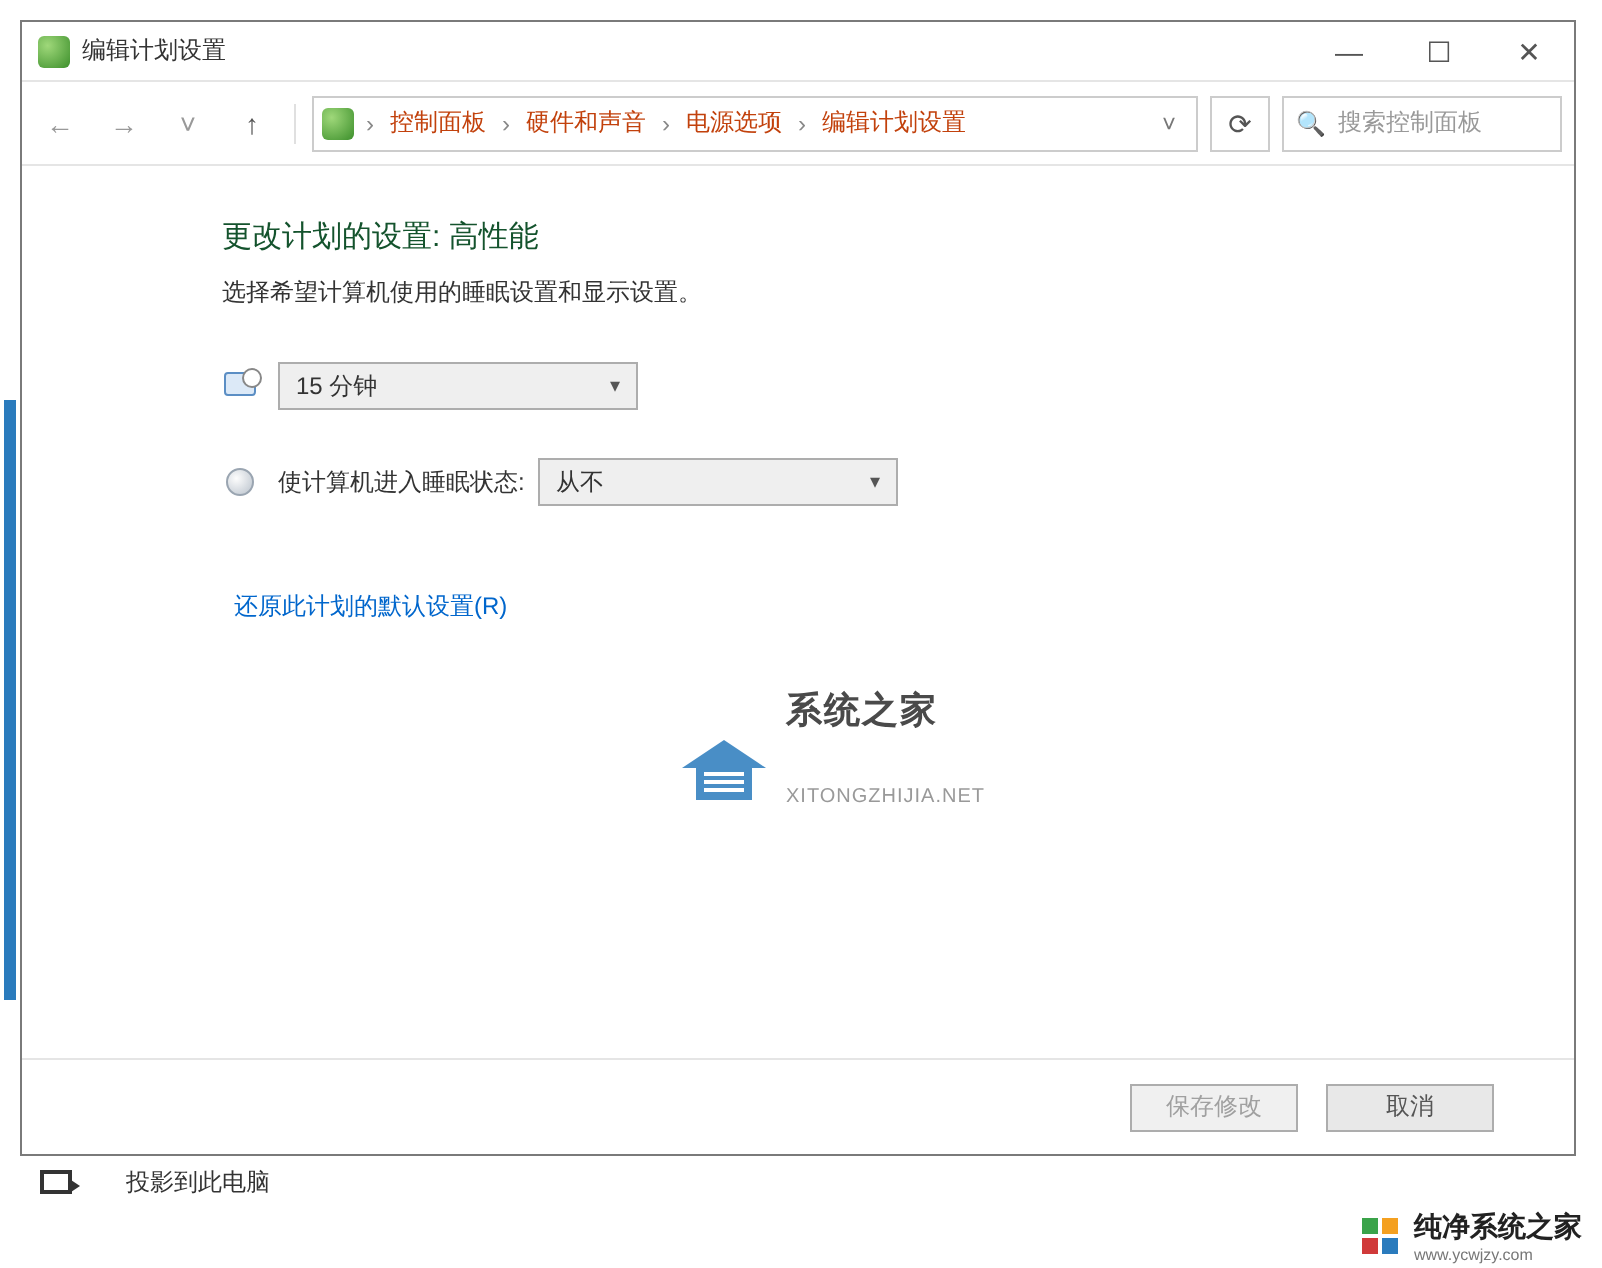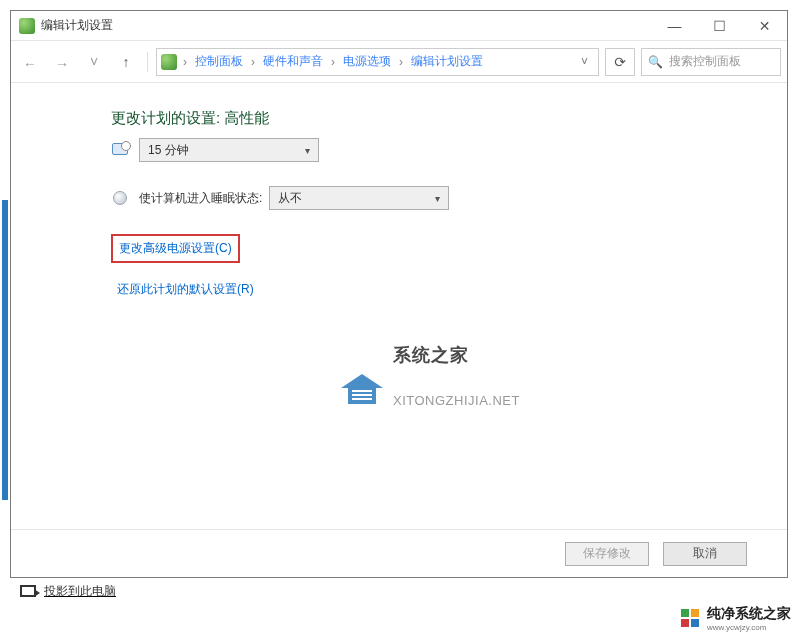--- a/index.html
+++ b/index.html
@@ -12,21 +12,21 @@
   .titlebar .title { flex: 0 0 auto; color: #333; }
   .titlebar .spacer { flex: 1; }
   .titlebar .winbtn { width: 45px; height: 30px; display: flex; align-items: center; justify-content: center; font-size: 14px; color: #555; }
 
   .navbar { height: 42px; display: flex; align-items: center; border-bottom: 1px solid #e5e5e5; padding: 0 6px; gap: 6px; }
   .nav-arrow { width: 26px; height: 26px; display: flex; align-items: center; justify-content: center; color: #999; font-size: 14px; }
   .nav-arrow.enabled { color: #555; }
   .nav-sep { border-left: 1px solid #e0e0e0; height: 20px; margin: 0 2px; }
   .addrbar { flex: 1; height: 28px; border: 1px solid #ccc; display: flex; align-items: center; padding: 0 4px; gap: 4px; }
   .addrbar .addr-icon { width: 16px; height: 16px; background: radial-gradient(circle at 30% 30%, #9fd87a, #3c8f2b); border-radius: 3px; }
-  .crumb { color: #3b82f6; padding: 0 2px; }
+  .crumb { color: #c2410c; padding: 0 2px; }
   .crumb-sep { color: #888; padding: 0 2px; }
   .addrbar .addr-end { margin-left: auto; color: #777; padding: 0 6px; }
   .refresh { width: 30px; height: 28px; border: 1px solid #ccc; display: flex; align-items: center; justify-content: center; color: #555; font-size: 14px; }
   .searchbox { width: 140px; height: 28px; border: 1px solid #ccc; display: flex; align-items: center; padding: 0 6px; gap: 6px; color: #999; }
   .searchbox .sicon { font-size: 12px; }
 
   .content { flex: 1; position: relative; padding: 26px 40px 0 100px; overflow: hidden; }
   .heading { color: #14532d; font-size: 15px; margin-bottom: 10px; }
   .subtext { color: #333; font-size: 12px; margin-bottom: 26px; }
 
@@ -46,27 +46,27 @@
   .linkbox { margin-top: 18px; }
   .linkbox a { display: inline-block; color: #0066cc; text-decoration: none; padding: 4px 6px; font-size: 12px; margin-bottom: 14px; }
   .highlight { border: 2px solid #d23a3a; padding: 2px 6px; }
 
   .watermark { position: absolute; left: 330px; top: 260px; display: flex; align-items: flex-end; gap: 10px; opacity: 0.85; pointer-events: none; }
   .wm-logo { width: 42px; height: 36px; position: relative; }
   .wm-roof { position: absolute; top: 2px; left: 0; width: 0; height: 0; border-left: 21px solid transparent; border-right: 21px solid transparent; border-bottom: 14px solid #2a7bbd; }
   .wm-body { position: absolute; top: 14px; left: 7px; width: 28px; height: 18px; background: #2a7bbd; }
   .wm-lines { position: absolute; top: 18px; left: 11px; width: 20px; height: 10px; background: repeating-linear-gradient(0deg, #fff 0 2px, transparent 2px 4px); }
   .wm-text .cn { font-size: 18px; font-weight: 700; color: #2b2b2b; letter-spacing: 1px; }
-  .wm-text .en { font-size: 13px; color: #888; letter-spacing: 0.5px; margin-top: 26px; }
+  .wm-text .en { font-size: 10px; color: #888; letter-spacing: 0.5px; margin-top: 26px; }
 
   .footerbar { height: 48px; border-top: 1px solid #e5e5e5; display: flex; align-items: center; justify-content: flex-end; gap: 14px; padding: 0 40px; }
   .btn { min-width: 84px; height: 24px; border: 1px solid #adadad; background: #e8e8e8; color: #555; display: flex; align-items: center; justify-content: center; font-size: 12px; }
   .btn.disabled { color: #a0a0a0; background: #f0f0f0; }
 
-  .taskbar { position: absolute; left: 10px; bottom: 30px; right: 10px; height: 26px; background: #fff; display: flex; align-items: center; gap: 8px; padding-left: 10px; text-decoration: underline; }
+  .taskbar { position: absolute; left: 10px; bottom: 30px; right: 10px; height: 26px; background: #fff; display: flex; align-items: center; gap: 27px; padding-left: 10px; }
   .taskbar .proj-icon { width: 16px; height: 12px; border: 2px solid #333; position: relative; }
   .taskbar .proj-icon::after { content: ""; position: absolute; right: -6px; top: 2px; width: 0; height: 0; border-top: 4px solid transparent; border-bottom: 4px solid transparent; border-left: 6px solid #333; }
   .taskbar .proj-text { color: #333; font-size: 12px; }
 
   .bottom-wm { position: absolute; right: 10px; bottom: 2px; display: flex; align-items: center; gap: 6px; }
   .bottom-wm .mini { width: 20px; height: 20px; }
   .bottom-wm .mini .sq { width: 8px; height: 8px; position: absolute; }
   .bottom-wm .mini { position: relative; }
   .sq1 { background: #3aa34a; left: 0; top: 0; }
   .sq2 { background: #f4a020; left: 10px; top: 0; }
@@ -113,40 +113,41 @@
     </div>
     <div class="refresh">⟳</div>
     <div class="searchbox">
       <span class="sicon">🔍</span>
       <span>搜索控制面板</span>
     </div>
   </div>
 
   <div class="content">
     <div class="heading">更改计划的设置: 高性能</div>
+    <div class="subtext">选择希望计算机使用的睡眠设置和显示设置。</div>
 
     <div class="row">
       <div class="ricon icon-monitor"></div>
       <div class="select">
         <span>15 分钟</span>
         <span class="chev">▾</span>
       </div>
     </div>
 
     <div class="row">
       <div class="ricon icon-moon"></div>
       <div class="rlabel">使计算机进入睡眠状态:</div>
       <div class="select">
         <span>从不</span>
         <span class="chev">▾</span>
       </div>
     </div>
 
     <div class="linkbox">
-      <a href="#" class="highlight">更改高级电源设置(C)</a><br>
+      <br>
       <a href="#">还原此计划的默认设置(R)</a>
     </div>
 
     <div class="watermark">
       <div class="wm-logo">
         <div class="wm-roof"></div>
         <div class="wm-body"></div>
         <div class="wm-lines"></div>
       </div>
       <div class="wm-text">

